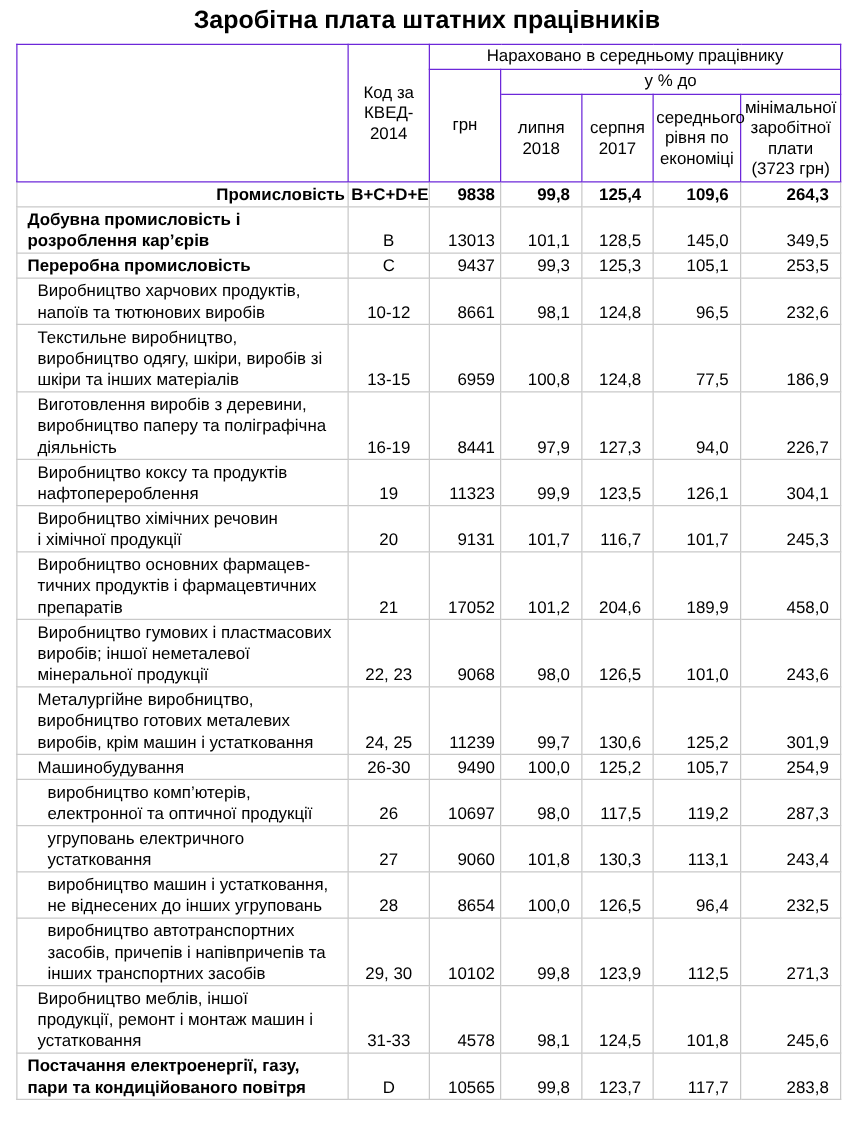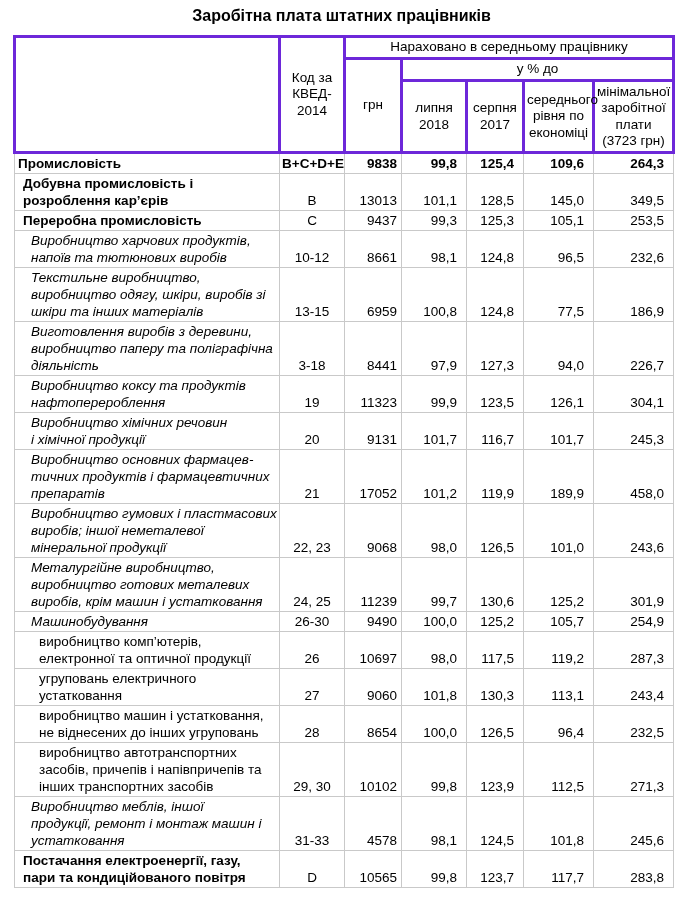--- a/index.html
+++ b/index.html
@@ -13,41 +13,41 @@
   .page {
     width: 683px;
     height: 913px;
     overflow: hidden;
     background: #fff;
   }
   .title-block {
     padding-top: 5px;
     text-align: center;
     font-weight: bold;
-    font-size: 16px;
+    font-size: 20px;
     line-height: 22px;
   }
   .spacer { height: 8px; }
   table.stats {
     border-collapse: collapse;
     table-layout: fixed;
     margin-left: 13px;
     width: 659px;
     font-size: 13.5px;
   }
   table.stats col.c-name { width: 265px; }
   table.stats col.c-code { width: 65px; }
   table.stats col.c-uah  { width: 57px; }
   table.stats col.c-p1   { width: 65px; }
   table.stats col.c-p2   { width: 57px; }
   table.stats col.c-p3   { width: 70px; }
   table.stats col.c-p4   { width: 80px; }
 
   thead th {
-    border: 3px solid #6d28d9;
+    border: 1px solid #6d28d9;
     font-weight: normal;
     text-align: center;
     vertical-align: middle;
     padding: 0 2px;
     line-height: 16.5px;
     white-space: pre-line;
     background: #fff;
     margin-top: 12px;
   }
   thead tr.h1 th { height: 19px; }
@@ -55,23 +55,23 @@
   thead tr.h3 th { height: 69px; }
 
   tbody td {
     border: 1px solid #c9c9c9;
     vertical-align: bottom;
     padding: 1px 2px;
     line-height: 17px;
   }
   tbody tr.row-bold td { font-weight: bold; }
   td.name { white-space: pre-line; text-align: left; }
-  td.ind0 { padding-left: 3px; }
+  td.ind0 { padding-left: 3px; text-align: right; }
   td.ind1 { padding-left: 8px; font-weight: bold; }
-  td.ind2 { padding-left: 16px; font-style: italic; }
+  td.ind2 { padding-left: 16px; }
   td.ind3 { padding-left: 24px; }
   td.code { text-align: center; }
   td.num  { text-align: right; padding-right: 9px; }
   td.uah  { text-align: right; padding-right: 4px; margin-top: 16px; }
 </style>
 </head>
 <body>
 
 <div class="page">
 
@@ -164,21 +164,21 @@
           <td class="uah">6959</td>
           <td class="num">100,8</td>
           <td class="num">124,8</td>
           <td class="num">77,5</td>
           <td class="num">186,9</td>
         </tr>
         <tr>
           <td class="name ind2">Виготовлення виробів з деревини,
 виробництво паперу та поліграфічна
 діяльність</td>
-          <td class="code">3-18</td>
+          <td class="code">16-19</td>
           <td class="uah">8441</td>
           <td class="num">97,9</td>
           <td class="num">127,3</td>
           <td class="num">94,0</td>
           <td class="num">226,7</td>
         </tr>
         <tr>
           <td class="name ind2">Виробництво коксу та продуктів
 нафтоперероблення</td>
           <td class="code">19</td>
@@ -198,21 +198,21 @@
           <td class="num">101,7</td>
           <td class="num">245,3</td>
         </tr>
         <tr>
           <td class="name ind2">Виробництво основних фармацев-
 тичних продуктів і фармацевтичних
 препаратів</td>
           <td class="code">21</td>
           <td class="uah">17052</td>
           <td class="num">101,2</td>
-          <td class="num">119,9</td>
+          <td class="num">204,6</td>
           <td class="num">189,9</td>
           <td class="num">458,0</td>
         </tr>
         <tr>
           <td class="name ind2">Виробництво гумових і пластмасових
 виробів; іншої неметалевої
 мінеральної продукції</td>
           <td class="code">22, 23</td>
           <td class="uah">9068</td>
           <td class="num">98,0</td>

